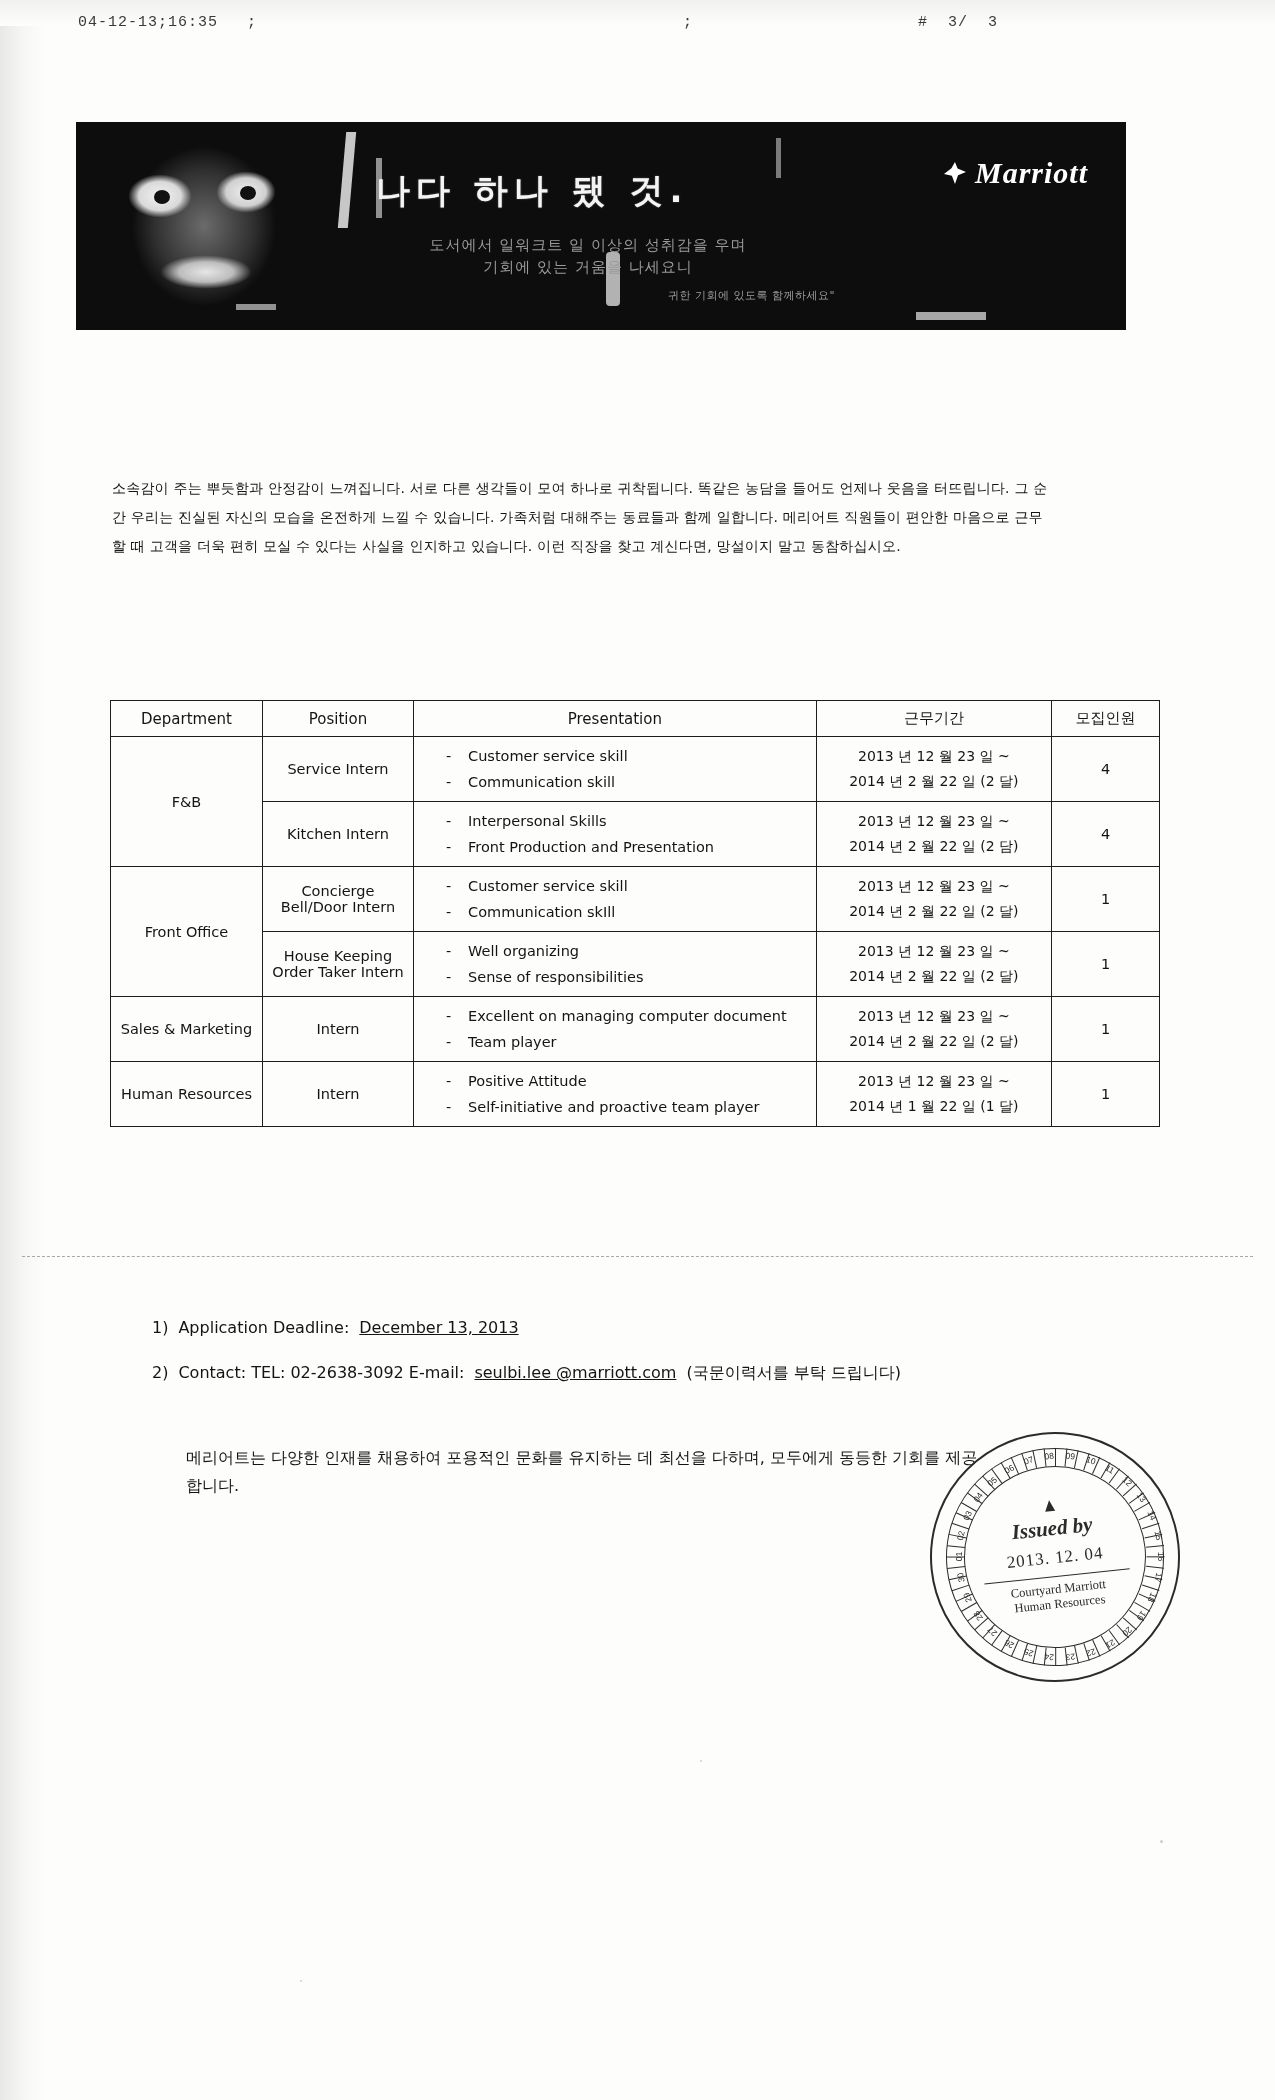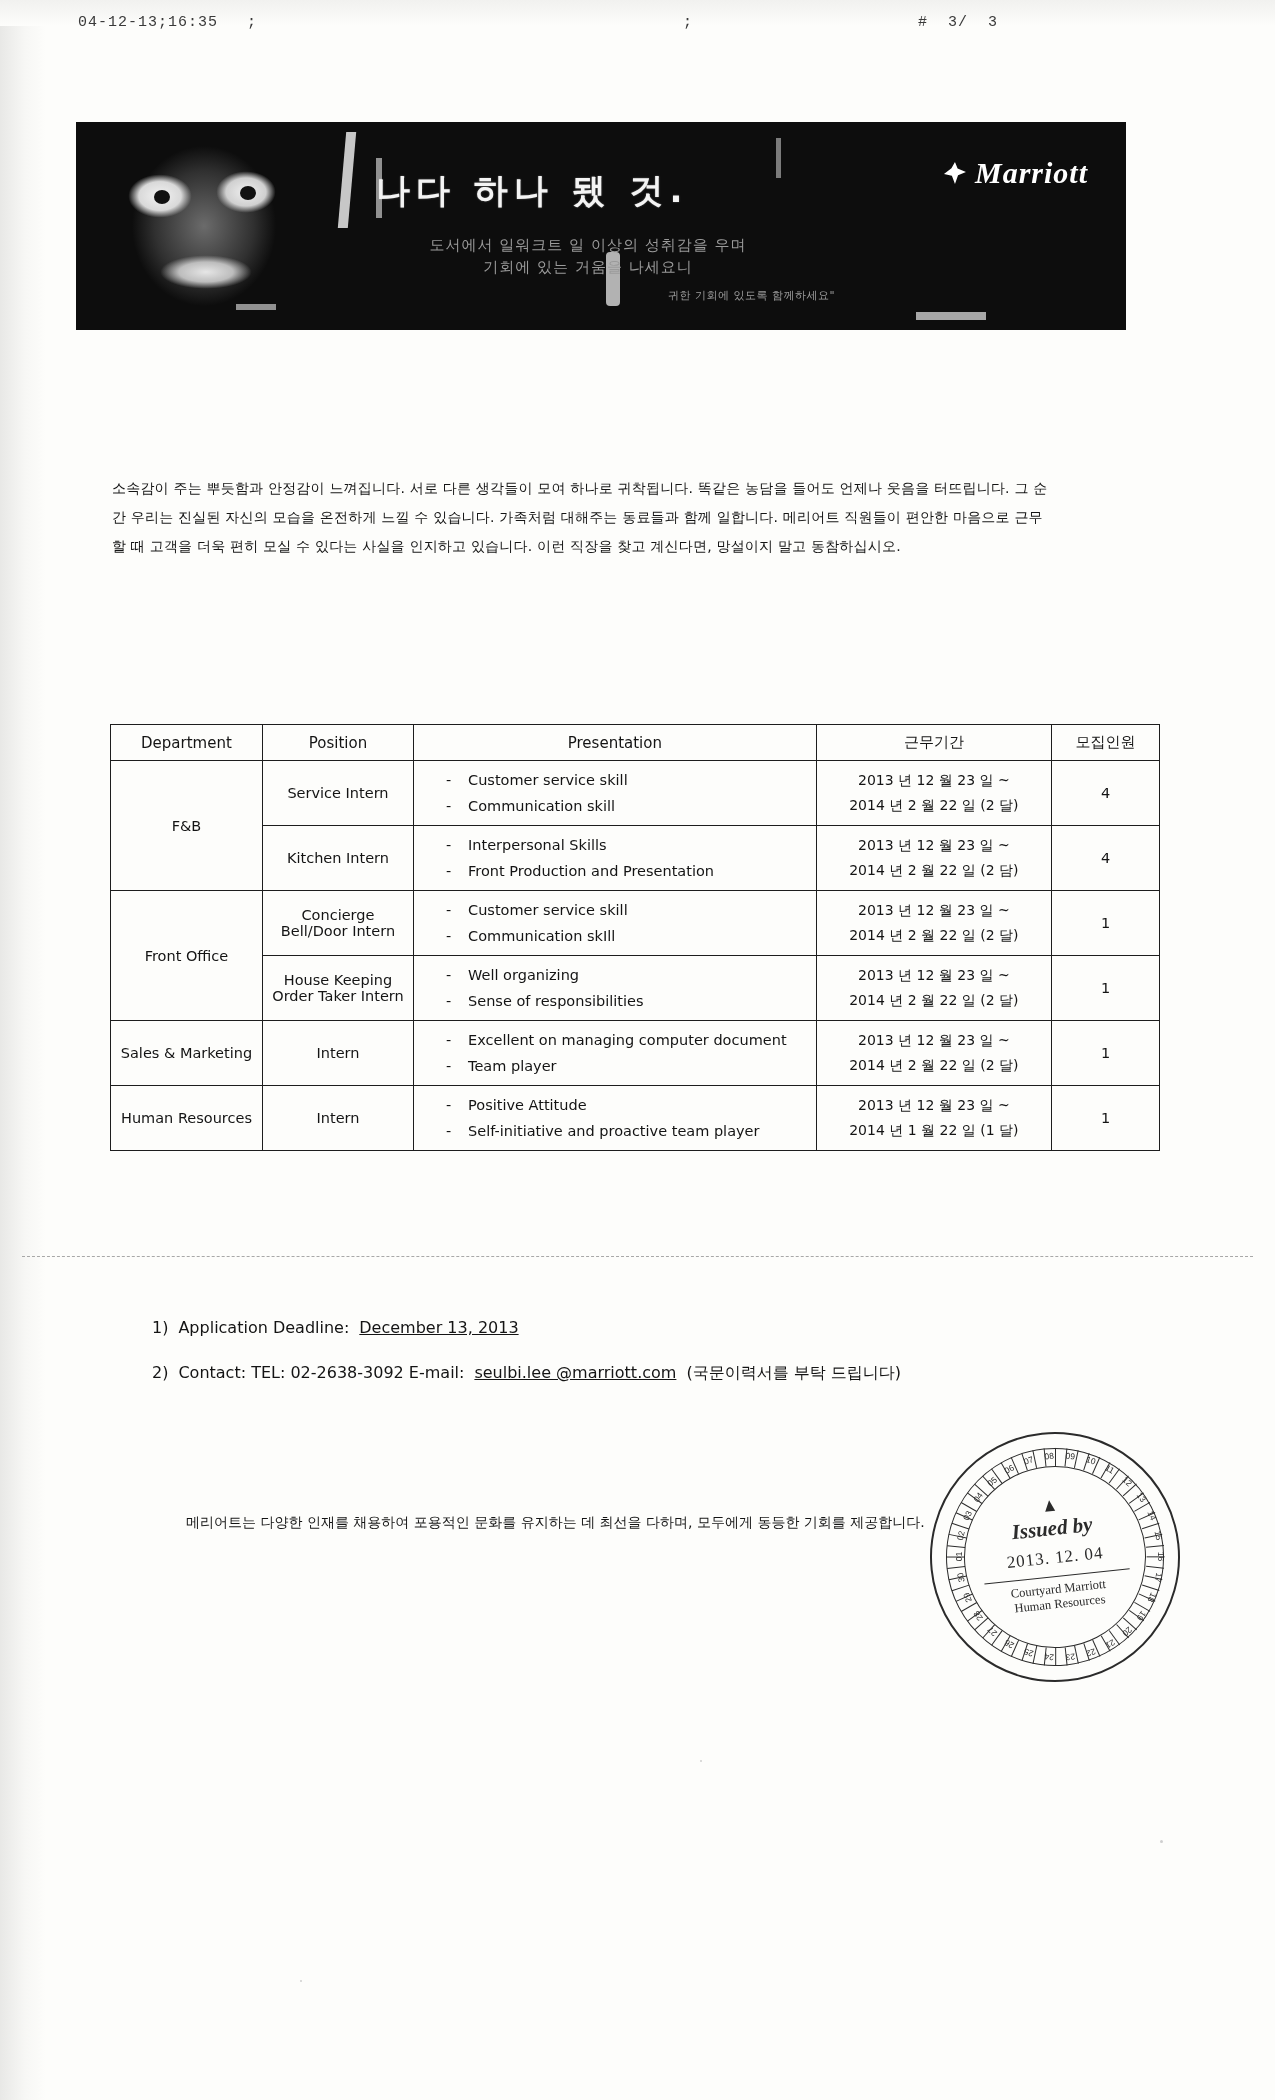--- a/index.html
+++ b/index.html
@@ -157,21 +157,20 @@
     color: #141414;
     letter-spacing: .2px;
   }
 
   
   .tbl-wrap {
     position: absolute;
     left: 110px;
     top: 700px;
     width: 1134px;
-    margin-top: 24px;
   }
   table.jobs {
     border-collapse: collapse;
     width: 1050px;
     font-family: "DejaVu Sans", sans-serif;
     font-size: 14.5px;
     color: #141414;
   }
   table.jobs th, table.jobs td {
     border: 1.3px solid #1d1d1d;
@@ -224,24 +223,24 @@
     color: #141414;
   }
   .note-line { margin-bottom: 26px; display: flex; gap: 10px; align-items: baseline;}
   .note-num { white-space: nowrap; }
   .u { text-decoration: underline; }
 
   
   .closing {
     position: absolute;
     left: 186px;
-    top: 1508px;
+    top: 1444px;
     width: 800px;
     font-family: "DejaVu Sans", sans-serif;
-    font-size: 14px;
+    font-size: 16px;
     line-height: 28px;
     color: #141414;
   }
 
   
   .stamp {
     position: absolute;
     left: 930px;
     top: 1432px;
     width: 250px;

